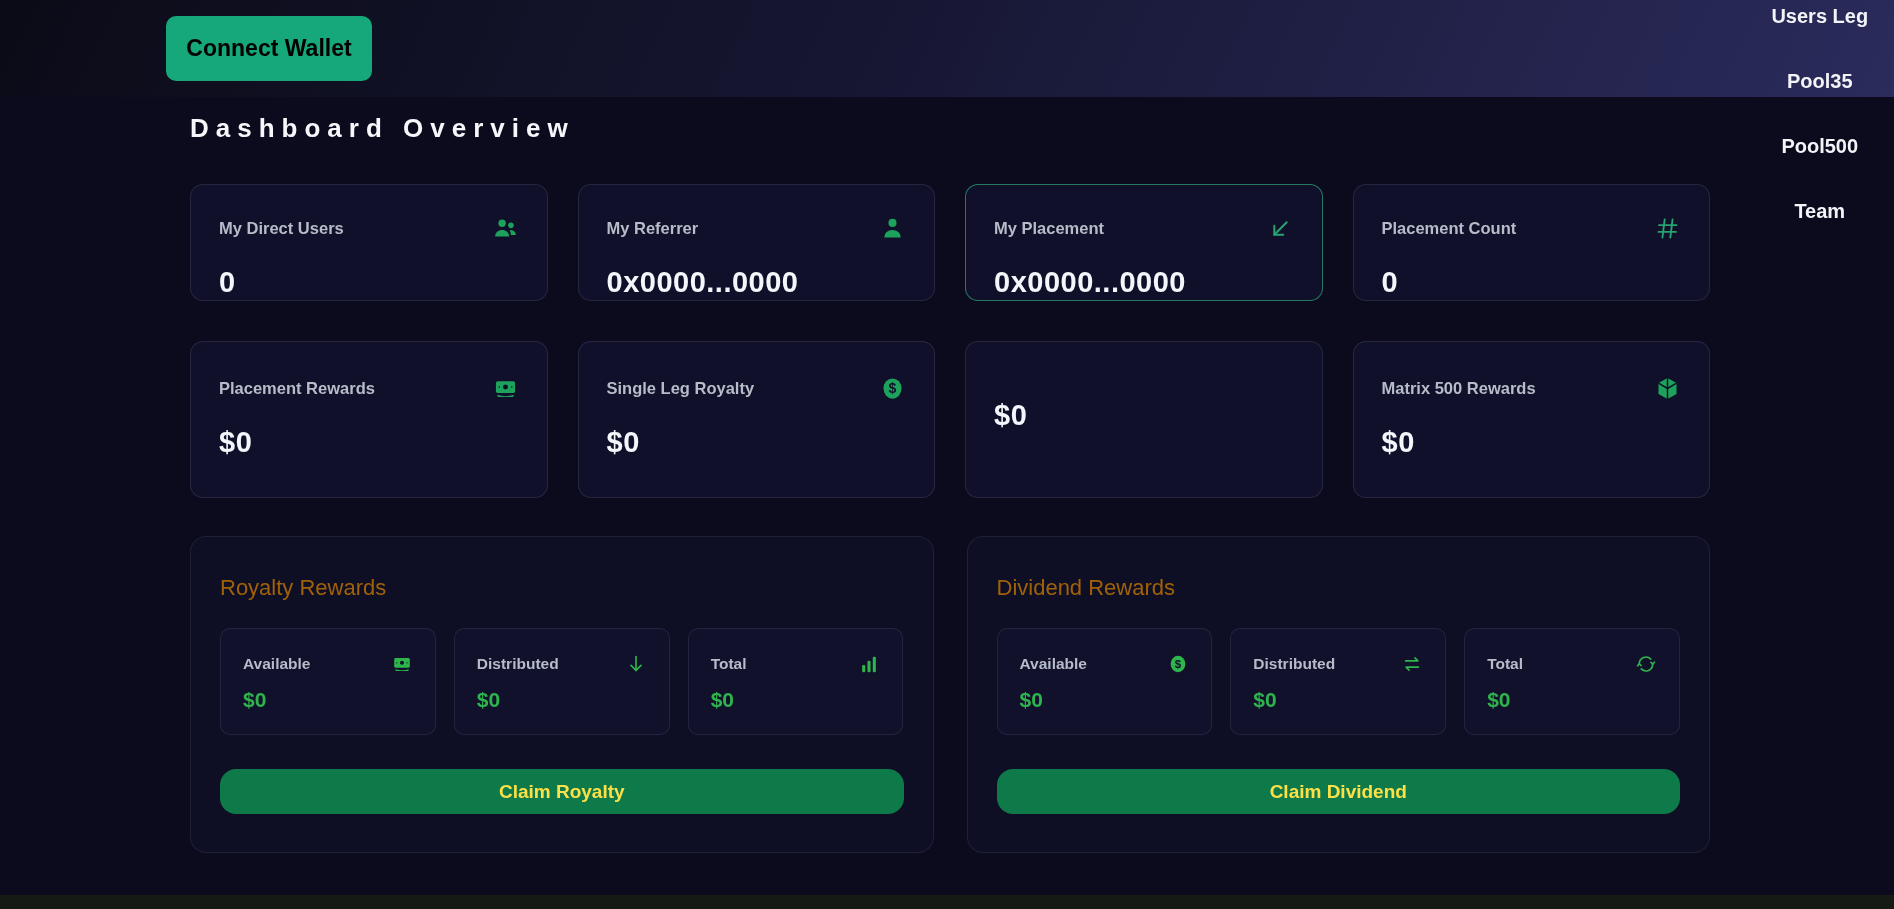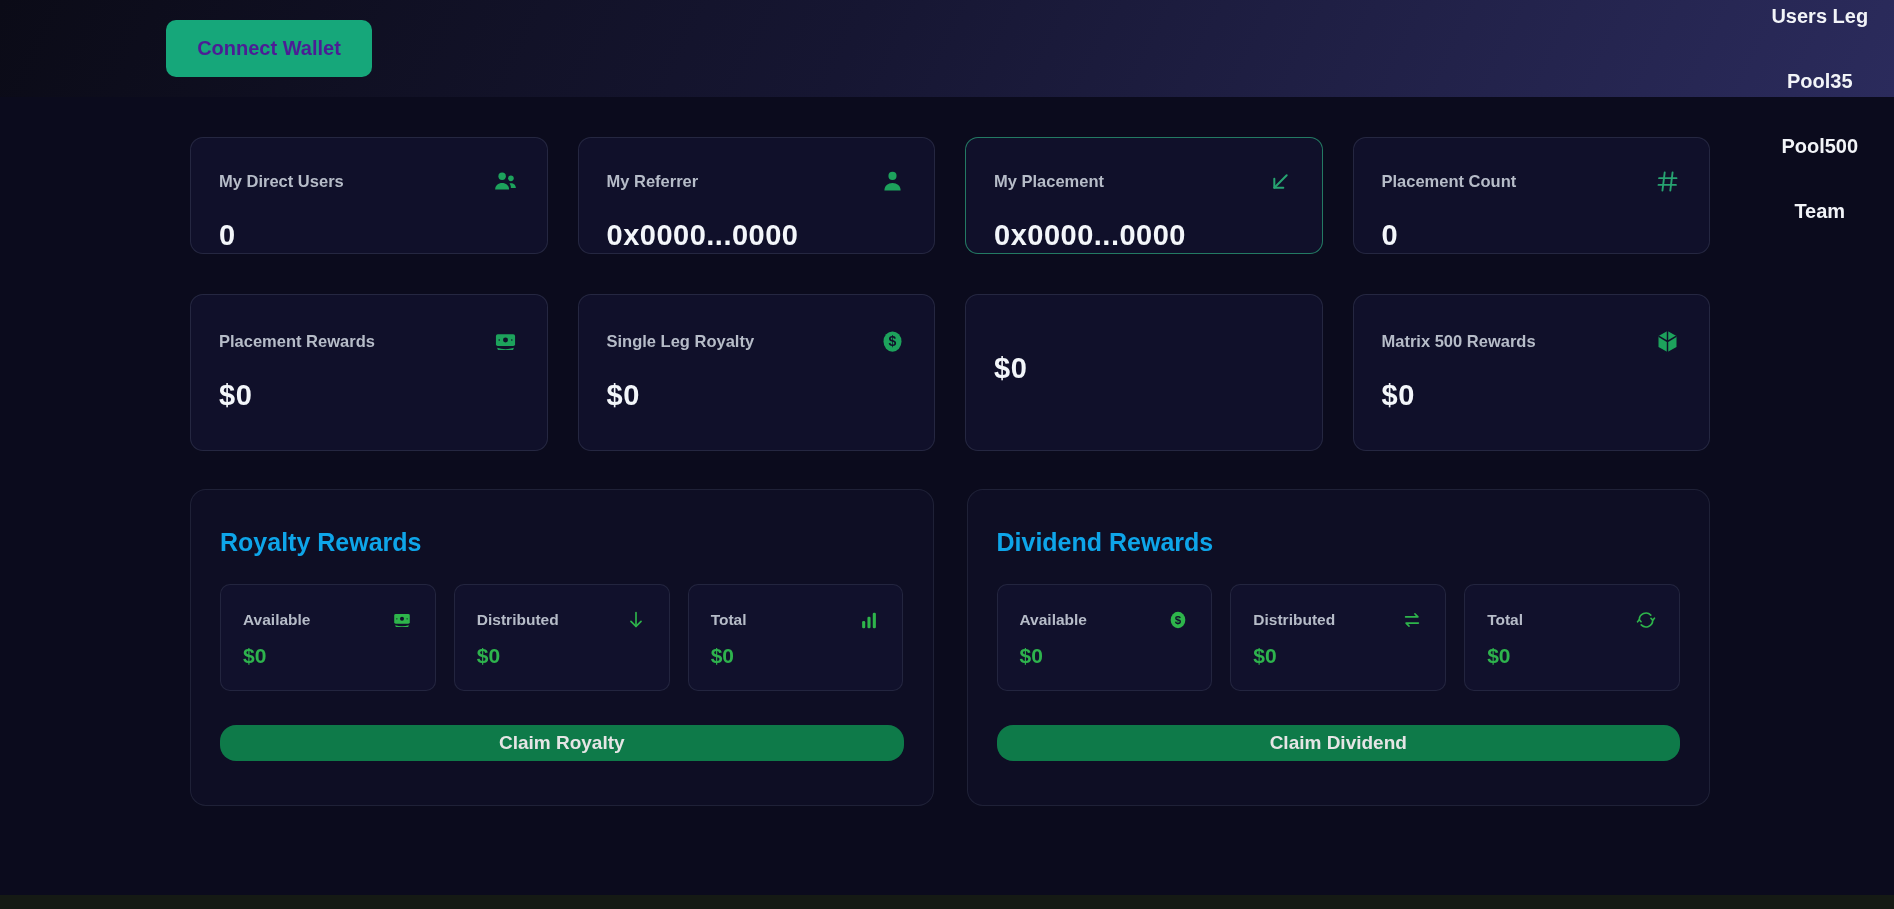--- a/index.html
+++ b/index.html
@@ -20,27 +20,27 @@
   .topbar {
     height: 97px;
     background: linear-gradient(115deg, #0b0b17 0%, #161632 45%, #2b2b5c 100%);
     display: flex;
     align-items: center;
     justify-content: space-between;
     padding: 0 22px 0 166px;
   }
   .connect-btn {
     background: #16a77a;
-    color: #4c1d95;
+    color: #000000;
     border: none;
     border-radius: 10px;
     width: 206px;
-    height: 57px;
+    height: 65px;
     font-family: inherit;
-    font-size: 20px;
+    font-size: 23px;
     font-weight: 700;
     cursor: pointer;
   }
   .nav { display: flex; align-items: center; gap: 42px; list-style: none; flex-direction: column; }
   .nav a {
     color: #f2f4f8;
     text-decoration: none;
     font-size: 20px;
     font-weight: 700;
     white-space: nowrap;
@@ -95,21 +95,21 @@
     gap: 33px;
     margin-top: 38px;
   }
   .panel {
     background: #0e0e24;
     border: 1px solid rgba(148, 163, 184, 0.13);
     border-radius: 16px;
     height: 317px;
     padding: 38px 29px 0 29px;
   }
-  .panel-title { font-size: 25px; font-weight: 700; color: #0ea5e9; }
+  .panel-title { font-size: 22px; font-weight: 400; color: #a16207; }
   .substats {
     display: grid;
     grid-template-columns: repeat(3, 1fr);
     gap: 18px;
     margin-top: 27px;
   }
   .substat {
     background: #11112c;
     border: 1px solid rgba(148, 163, 184, 0.14);
     border-radius: 10px;
@@ -121,24 +121,24 @@
   .substat .icon svg { width: 22px; height: 22px; }
   .substat-value {
     margin-top: 13px;
     font-size: 21px;
     font-weight: 800;
     color: #2eb34d;
   }
   .claim-btn {
     display: block;
     width: 100%;
-    height: 36px;
+    height: 45px;
     margin-top: 34px;
     background: #0e7a49;
-    color: #e5e5e5;
+    color: #fde047;
     border: none;
     border-radius: 16px;
     font-family: inherit;
     font-size: 19px;
     font-weight: 700;
     cursor: pointer;
   }
 
   
   .footer-strip {
@@ -163,20 +163,21 @@
         <li><a href="#">Dashboard</a></li>
         <li><a href="#">Users Leg</a></li>
         <li><a href="#">Pool35</a></li>
         <li><a href="#">Pool500</a></li>
         <li><a href="#">Team</a></li>
       </ul>
     </nav>
   </header>
 
   <main class="main">
+    <h1 class="page-title">Dashboard Overview</h1>
 
     <section class="cards-grid row1">
 
       <div class="stat-card">
         <div class="card-top">
           <span class="card-label">My Direct Users</span>
           <span class="icon">
             <svg viewBox="0 0 24 24" fill="currentColor">
               <circle cx="9" cy="7.3" r="3.3"></circle>
               <path d="M2.8 19.2c0-3.5 2.8-5.8 6.2-5.8s6.2 2.3 6.2 5.8z"></path>

